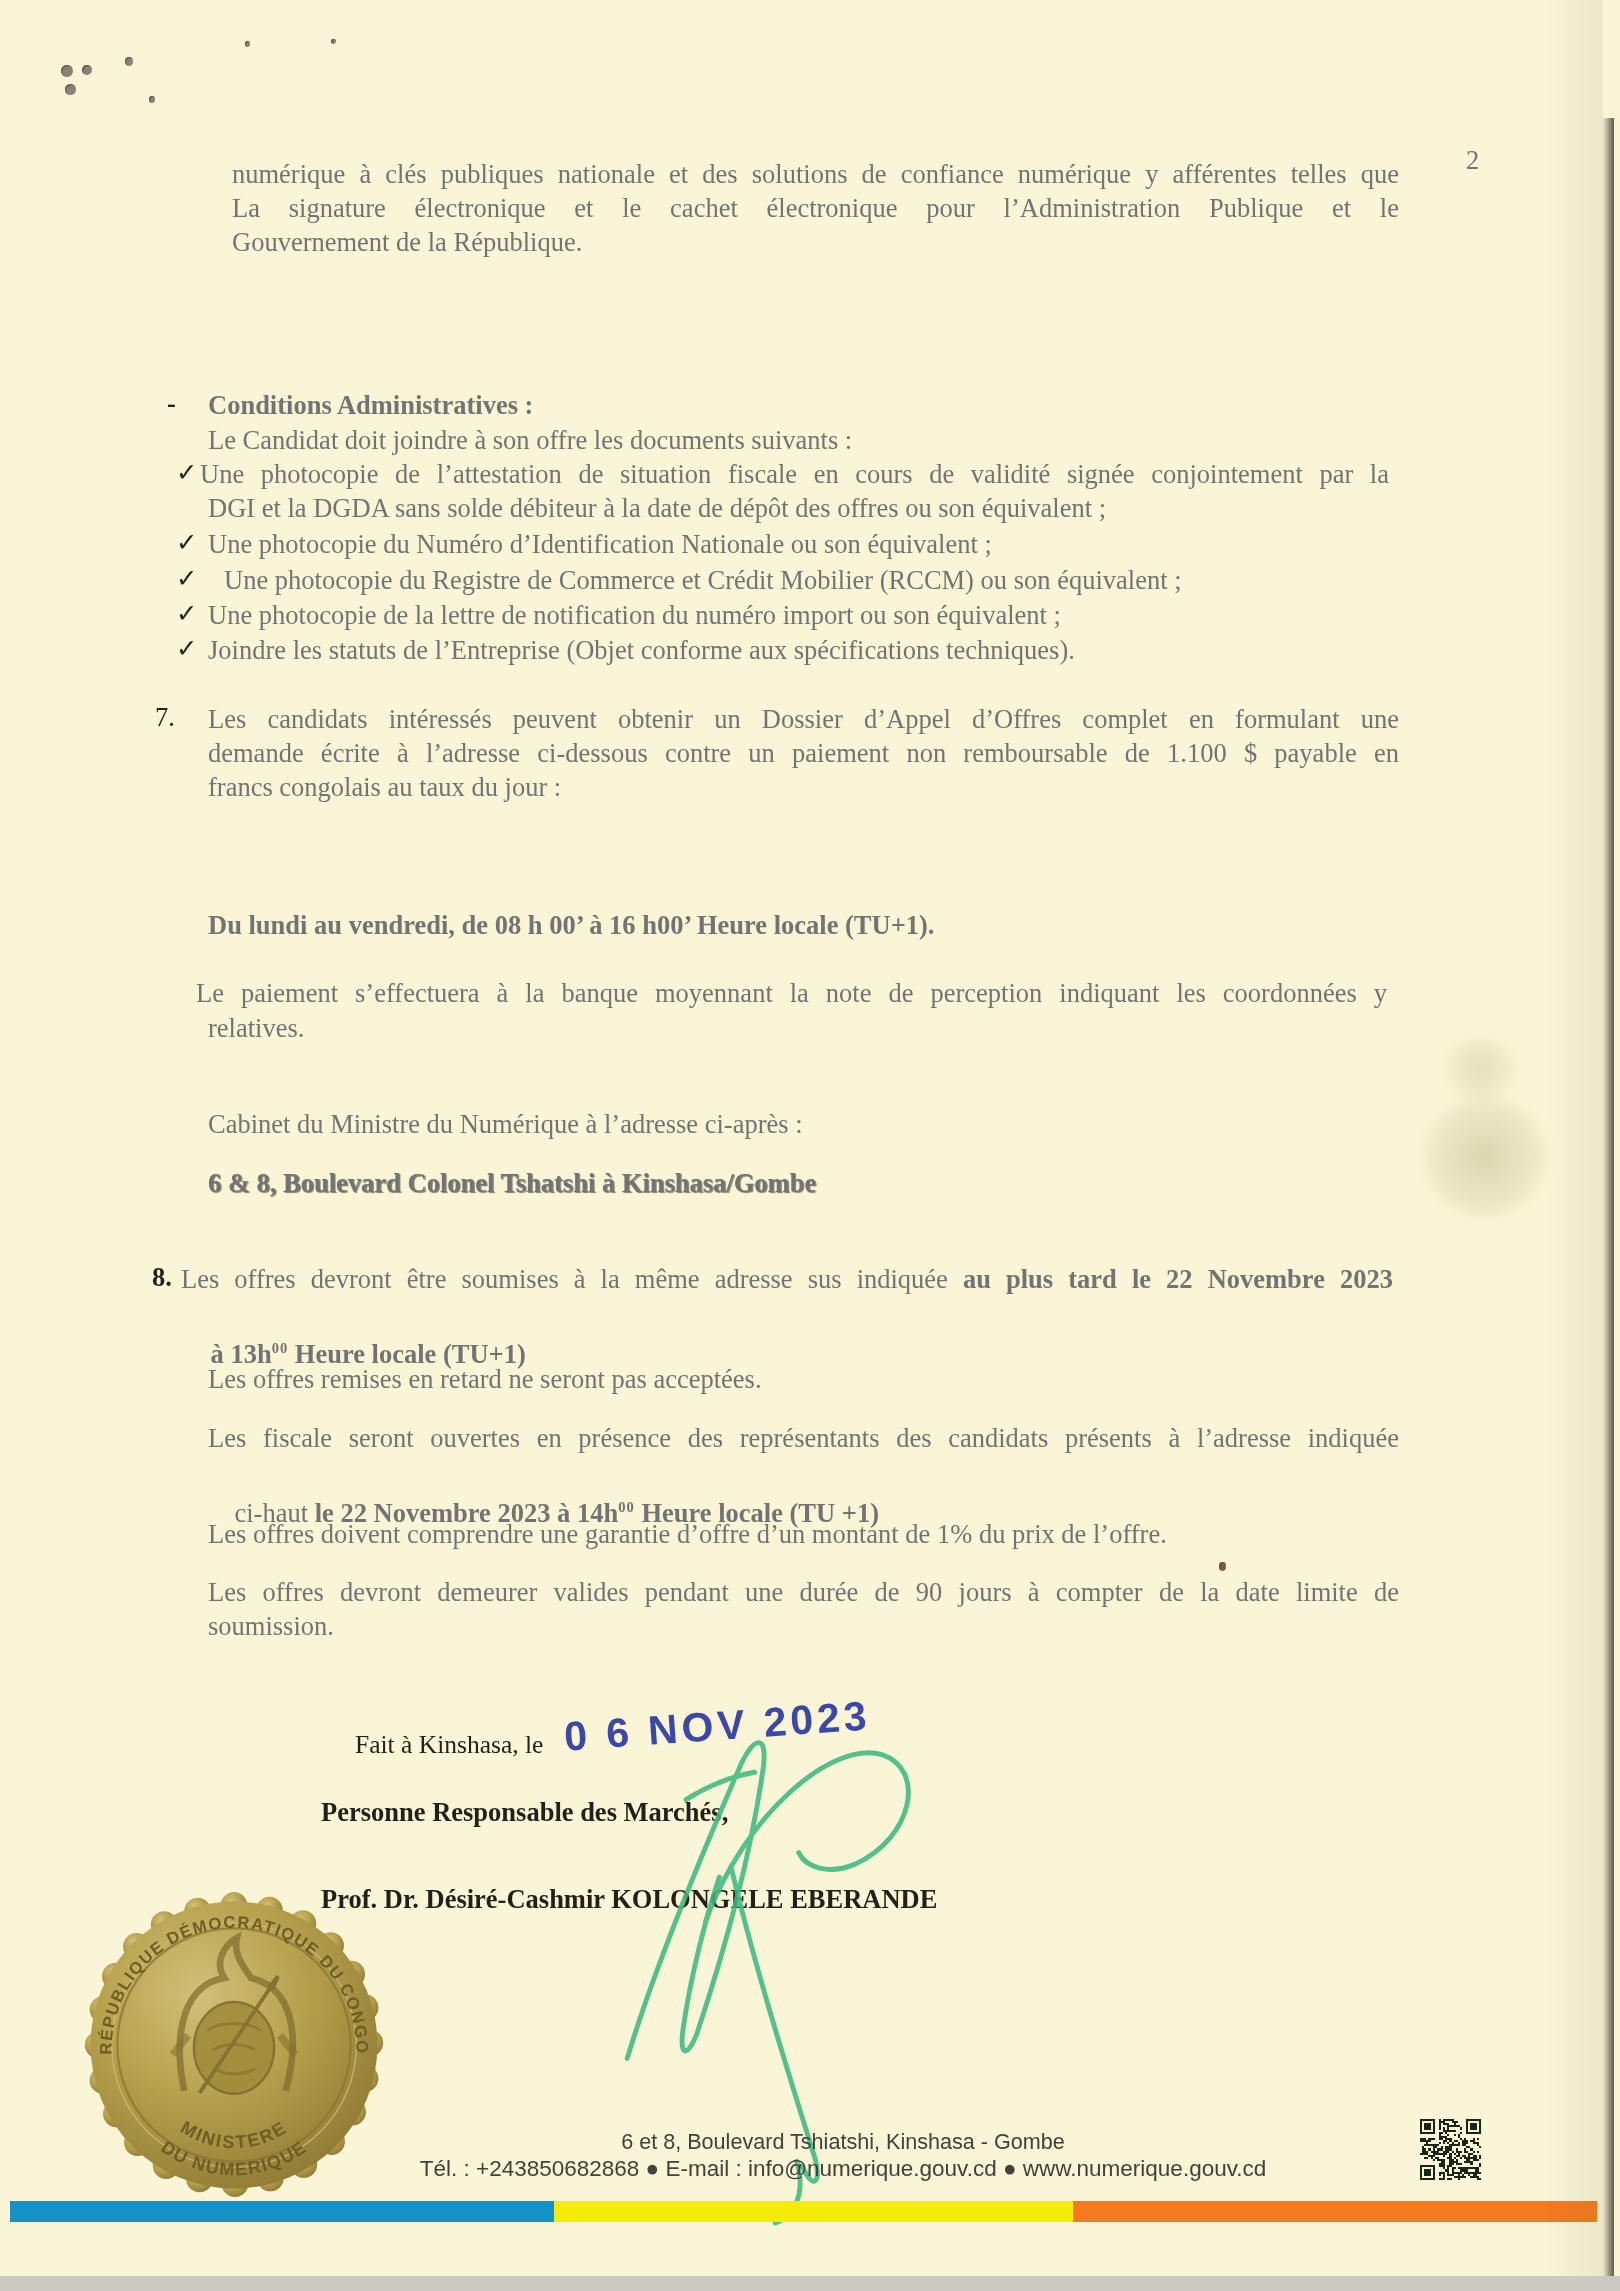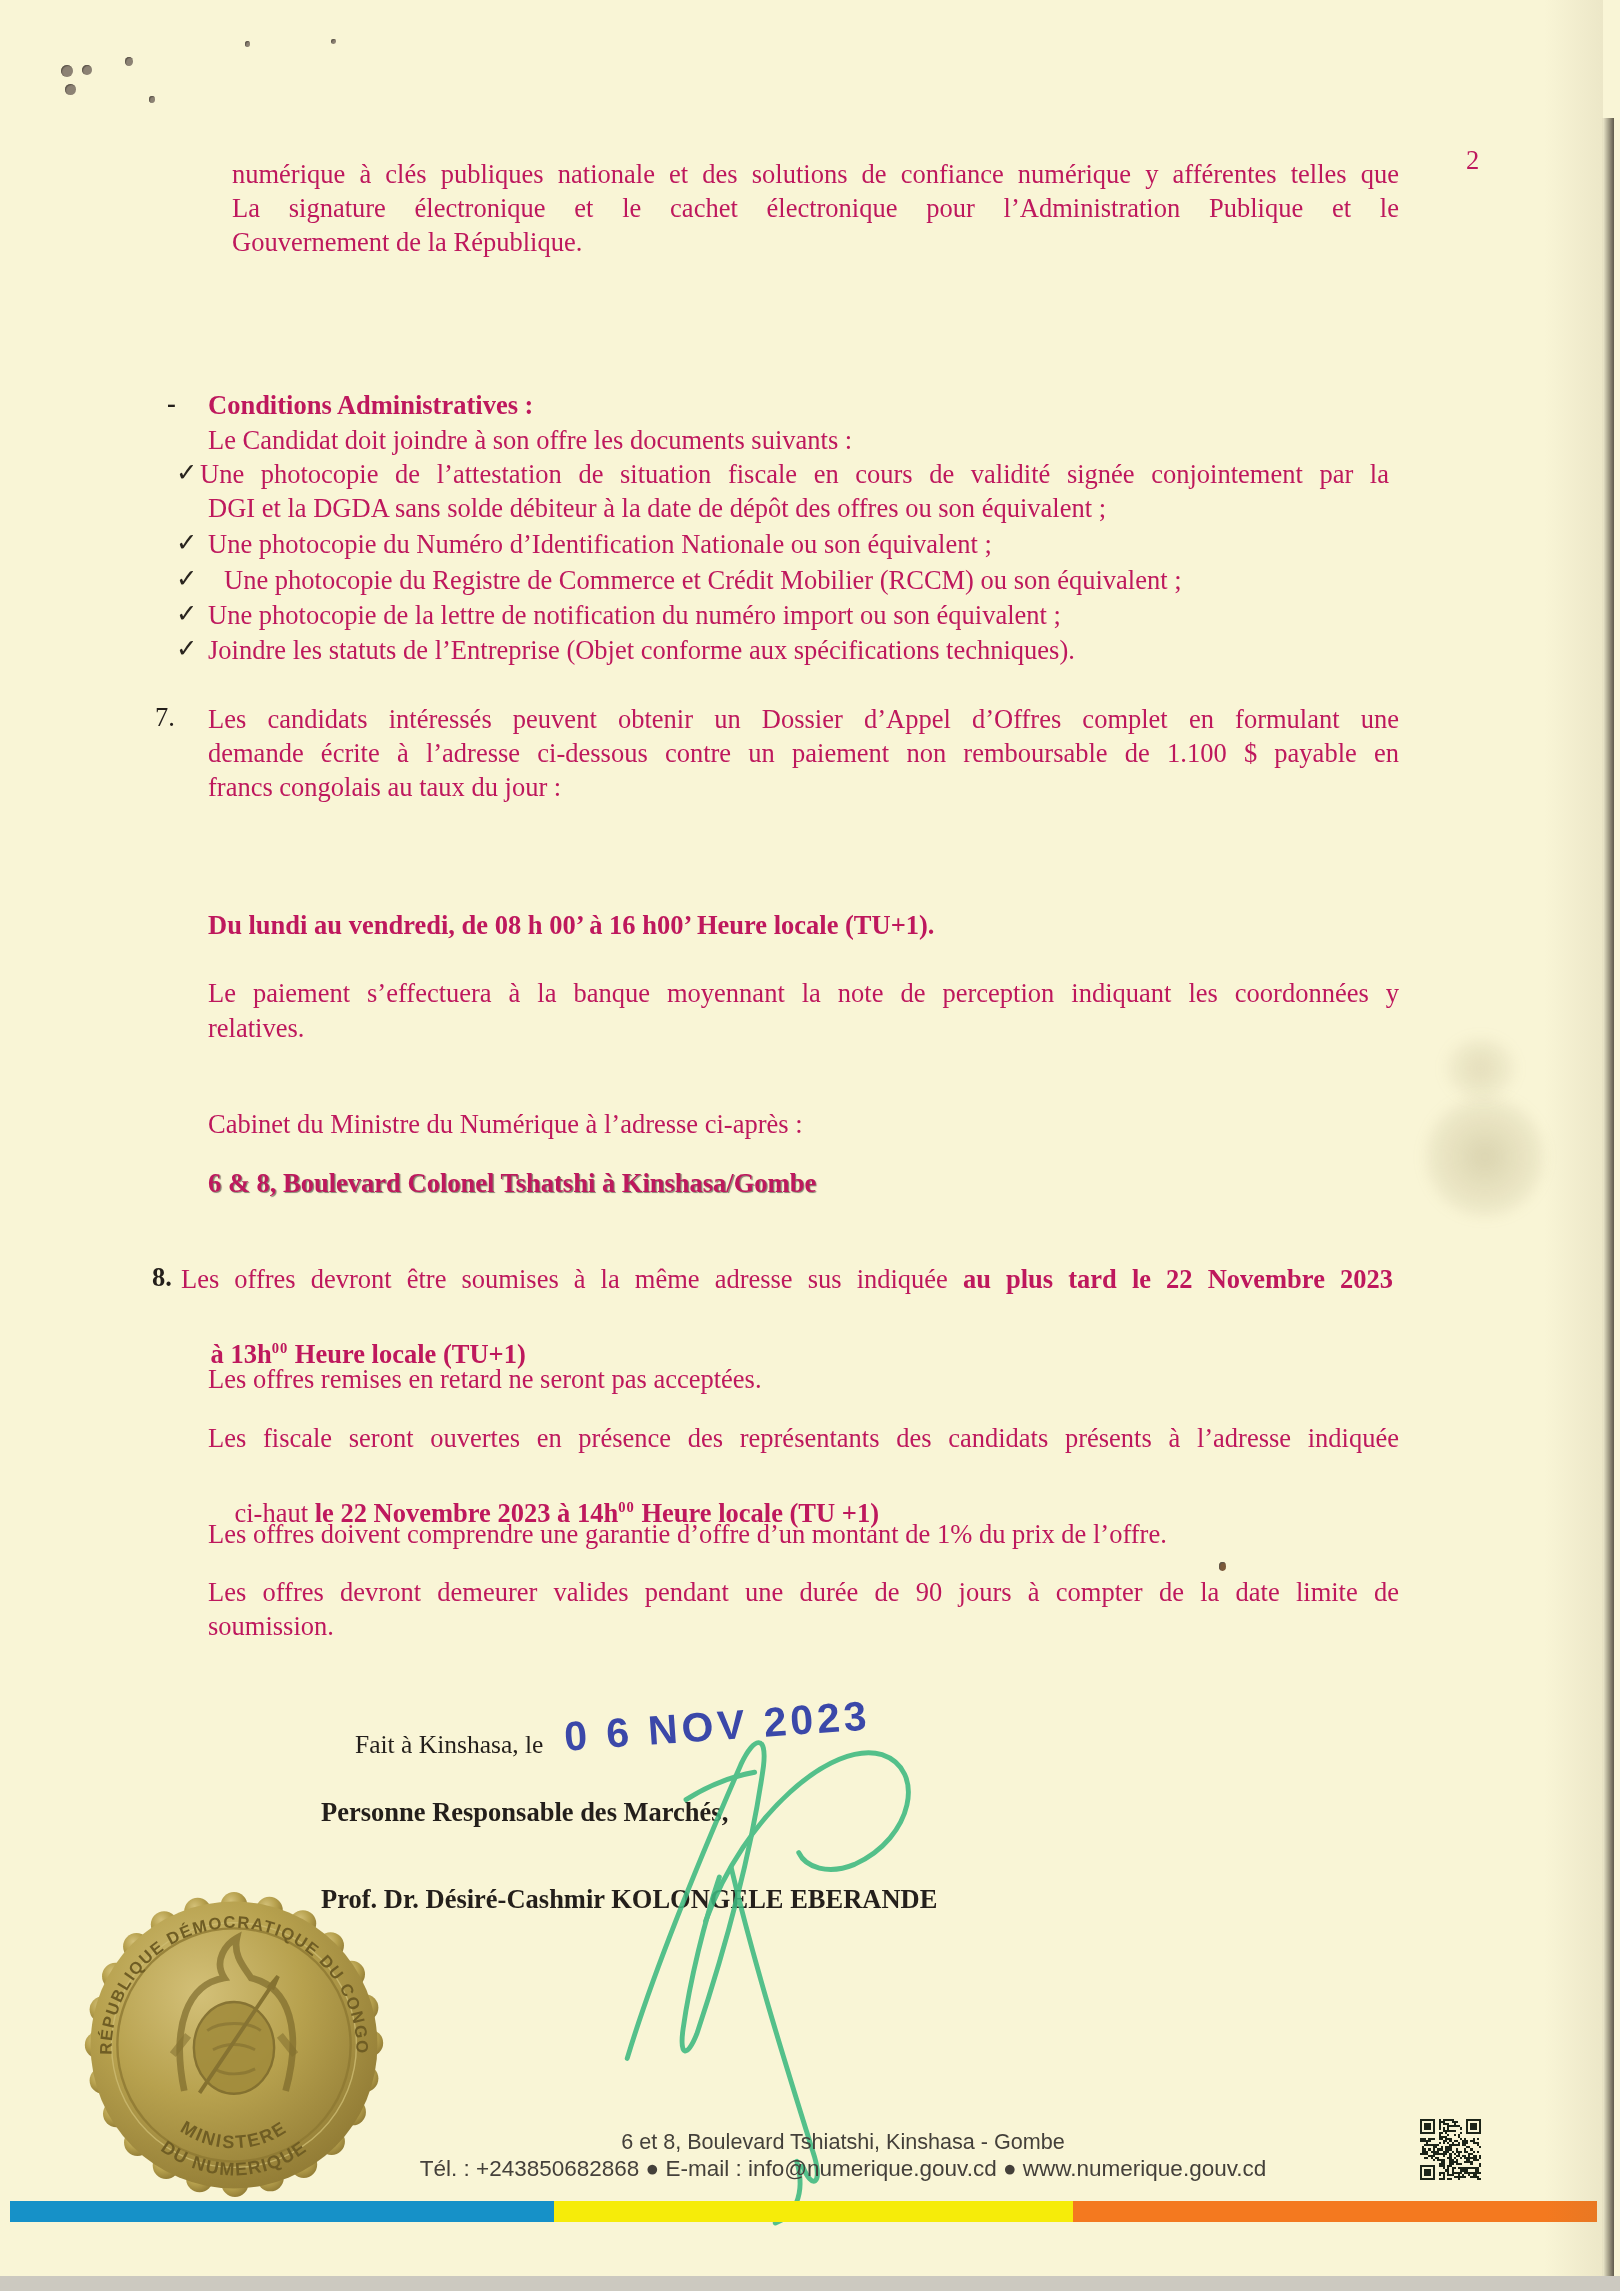--- a/index.html
+++ b/index.html
@@ -1,18 +1,18 @@
 <!DOCTYPE html>
 <html lang="fr"><head>
 <meta charset="utf-8">
 <style>
   html,body{margin:0;padding:0;background:#8a867d;}
   #page{position:relative;width:1620px;height:2292px;overflow:hidden;
         font-family:"Liberation Serif", serif;color:#241f1b;}
-  .line{position:absolute;white-space:pre;font-size:26.5px;line-height:34px;color:#be185d;}
+  .line{position:absolute;white-space:pre;font-size:26.5px;line-height:34px;color:#737373;}
   .just{white-space:normal;text-align:justify;text-align-last:justify;}
   .b{font-weight:bold;}
   .num{position:absolute;font-size:26.5px;}
   .check{position:absolute;font-size:25.5px;color:#2a251f;}
   sup.deg{font-size:0.55em;vertical-align:super;letter-spacing:1px;}
   .smudge{text-shadow:1.2px 0.6px 0.8px rgba(40,35,30,0.55);}
   #date-stamp{position:absolute;left:564px;top:1703px;
       font-family:"Liberation Sans",sans-serif;font-weight:bold;font-size:41px;
       letter-spacing:3.9px;transform:rotate(-4deg);opacity:.92;}
   #fait{position:absolute;left:355px;top:1730px;font-size:25.5px;}
@@ -77,21 +77,21 @@
   <span class="check" style="left:176px;top:633px;">✓</span>
   <div class="line" style="left:208px;top:633px;">Joindre les statuts de l’Entreprise (Objet conforme aux spécifications techniques).</div>
 
   <span class="num" style="left:155px;top:702px;">7.</span>
   <div class="line just" style="left:208px;top:702px;width:1191px;">Les candidats intéressés peuvent obtenir un Dossier d’Appel d’Offres complet en formulant une</div>
   <div class="line just" style="left:208px;top:736px;width:1191px;">demande écrite à l’adresse ci-dessous contre un paiement non remboursable de 1.100 $ payable en</div>
   <div class="line" style="left:208px;top:770px;">francs congolais au taux du jour :</div>
 
   <div class="line b" style="left:208px;top:908px;">Du lundi au vendredi, de 08 h 00’ à 16 h00’ Heure locale (TU+1).</div>
 
-  <div class="line just" style="left:208px;top:976px;width:1191px;">Le paiement s’effectuera à la banque moyennant la note de perception indiquant les coordonnées y</div>
+  <div class="line just" style="left:196px;top:976px;width:1191px;">Le paiement s’effectuera à la banque moyennant la note de perception indiquant les coordonnées y</div>
   <div class="line" style="left:208px;top:1011px;">relatives.</div>
 
   <div class="line" style="left:208px;top:1107px;">Cabinet du Ministre du Numérique à l’adresse ci-après :</div>
 
   <div class="line b smudge" style="left:208px;top:1166px;">6 &amp; 8, Boulevard Colonel Tshatshi à Kinshasa/Gombe</div>
 
   <span class="num" style="left:152px;top:1262px;font-weight:bold;">8.</span>
   <div class="line just" style="left:181px;top:1262px;width:1212px;white-space:normal;">
     <span>Les offres devront être soumises à la même adresse sus indiquée </span><span class="b">au plus tard le 22 Novembre 2023</span>
   </div>

